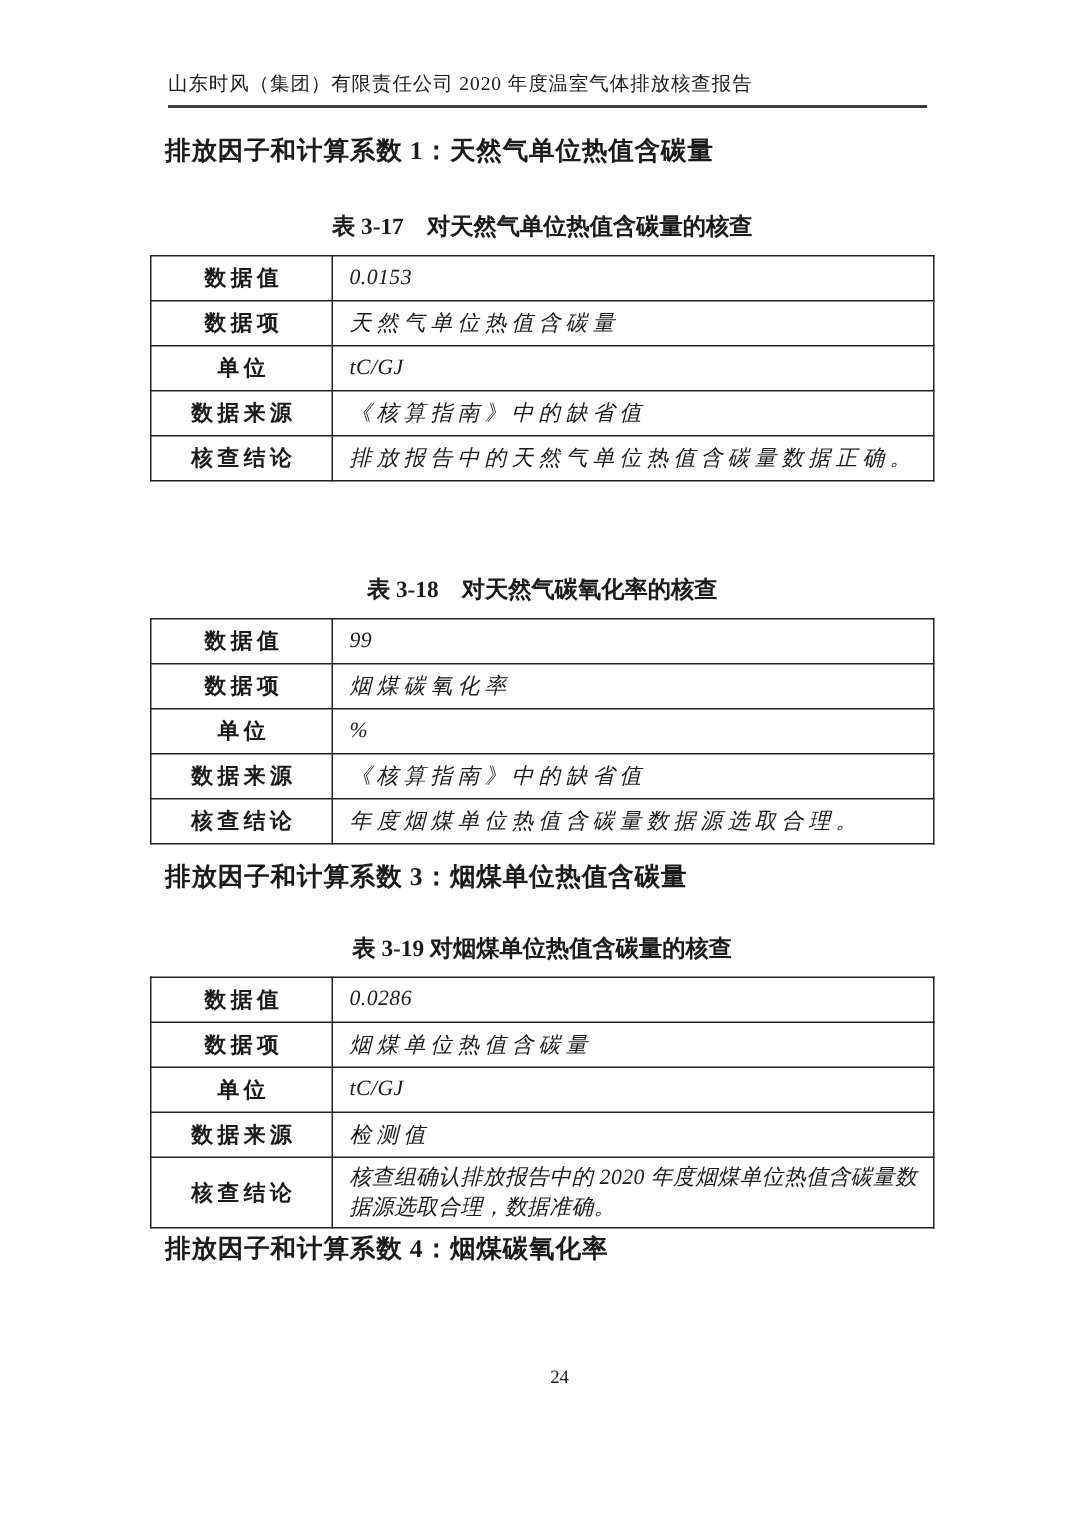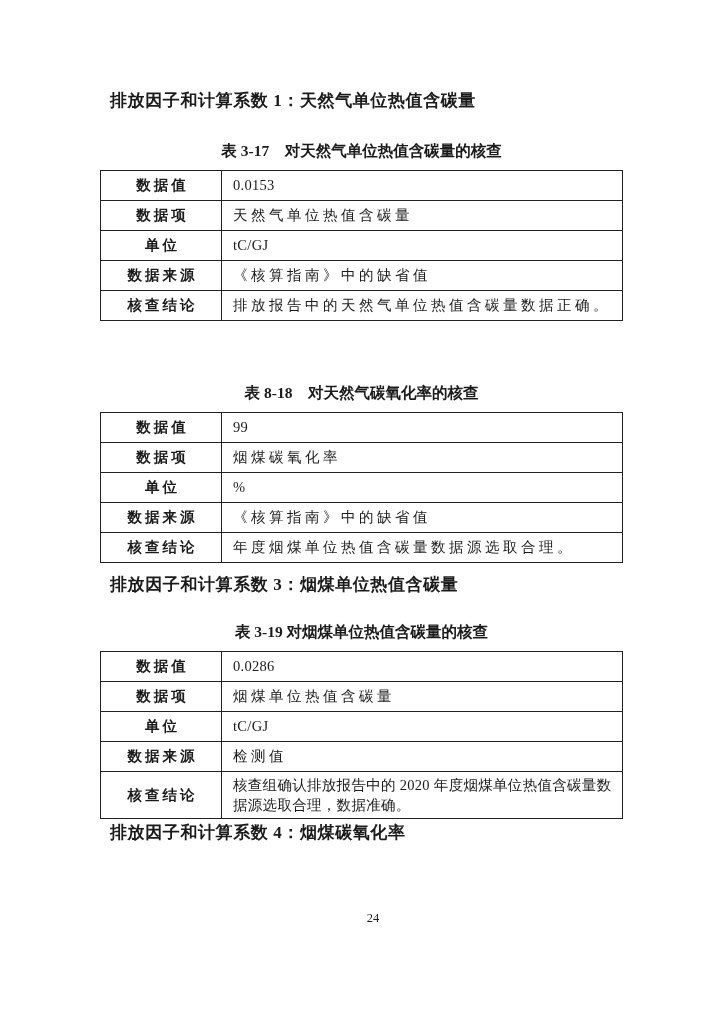--- a/index.html
+++ b/index.html
@@ -43,34 +43,35 @@
   .t2 { top:412px; }
   .t3 { top:651px; }
   td { border:1.5px solid #222222; vertical-align:middle; }
   td.lbl {
     width:118px; height:27px;
     text-align:center; font-weight:bold;
     font-size:14.5px; letter-spacing:3px; text-indent:3px;
   }
   td.val {
     padding:2px 8px 2px 11px;
-    font-size:14.5px; letter-spacing:3.5px;
+    font-size:14.5px; letter-spacing:3.5px;font-style:italic;
   }
   td.val.latin { letter-spacing:0.3px; }
   td.val.long  { letter-spacing:0.3px; line-height:20px; padding-top:3px; padding-bottom:3px; }
   .page-num {
     position:absolute; top:911px; left:11px; width:724px;
     text-align:center; font-size:12.5px;
   }
 </style>
 </head>
 <body>
 
 <div class="page">
 
+  <div class="doc-header">山东时风（集团）有限责任公司 2020 年度温室气体排放核查报告</div>
 
   <div class="h-sec h-sec1">排放因子和计算系数 1：天然气单位热值含碳量</div>
   <div class="t-caption t-cap1">表 3-17　对天然气单位热值含碳量的核查</div>
   <table class="vtable t1">
     <tbody>
         <tr>
       <td class="lbl">数据值</td>
       <td class="val latin">0.0153</td>
     </tr>
     <tr>
@@ -85,21 +86,21 @@
       <td class="lbl">数据来源</td>
       <td class="val">《核算指南》中的缺省值</td>
     </tr>
     <tr>
       <td class="lbl">核查结论</td>
       <td class="val">排放报告中的天然气单位热值含碳量数据正确。</td>
     </tr>
   </tbody>
     </table>
 
-  <div class="t-caption t-cap2">表 8-18　对天然气碳氧化率的核查</div>
+  <div class="t-caption t-cap2">表 3-18　对天然气碳氧化率的核查</div>
   <table class="vtable t2">
     <tbody>
         <tr>
       <td class="lbl">数据值</td>
       <td class="val latin">99</td>
     </tr>
     <tr>
       <td class="lbl">数据项</td>
       <td class="val">烟煤碳氧化率</td>
     </tr>

